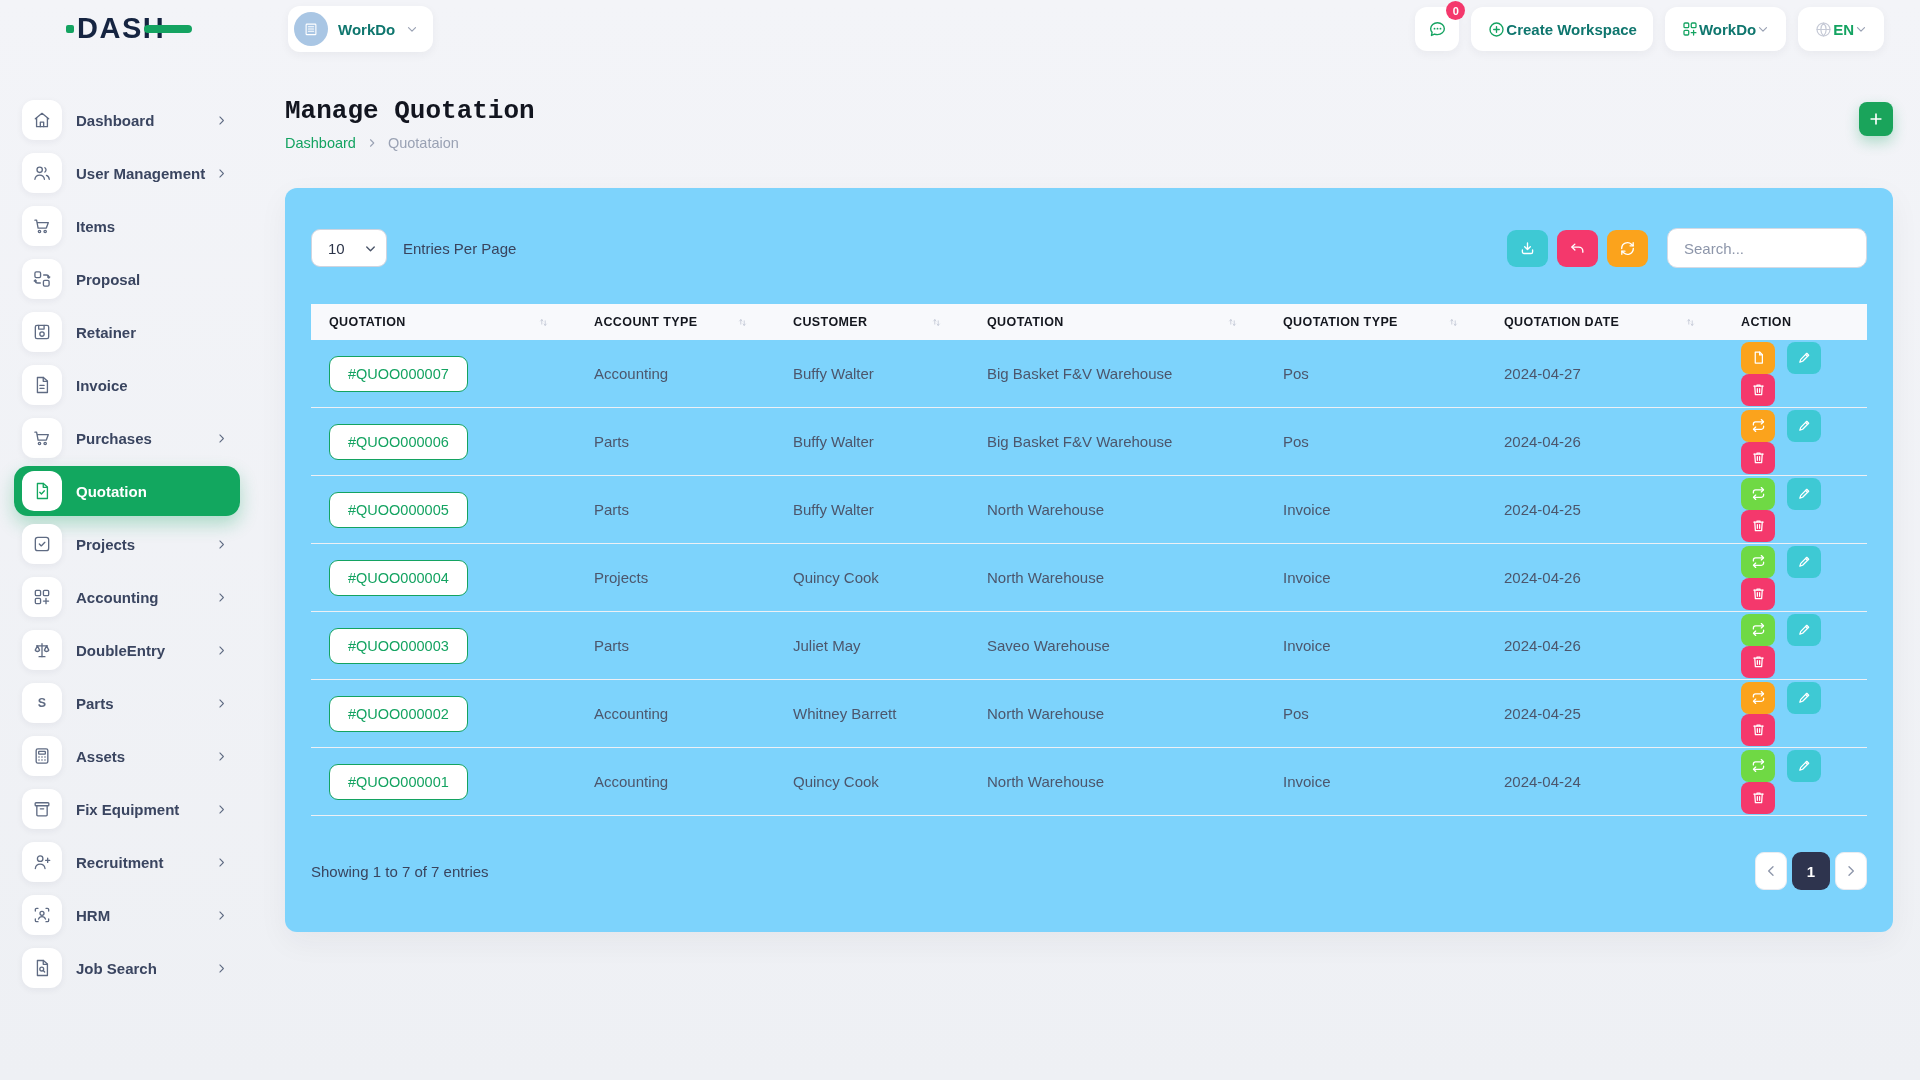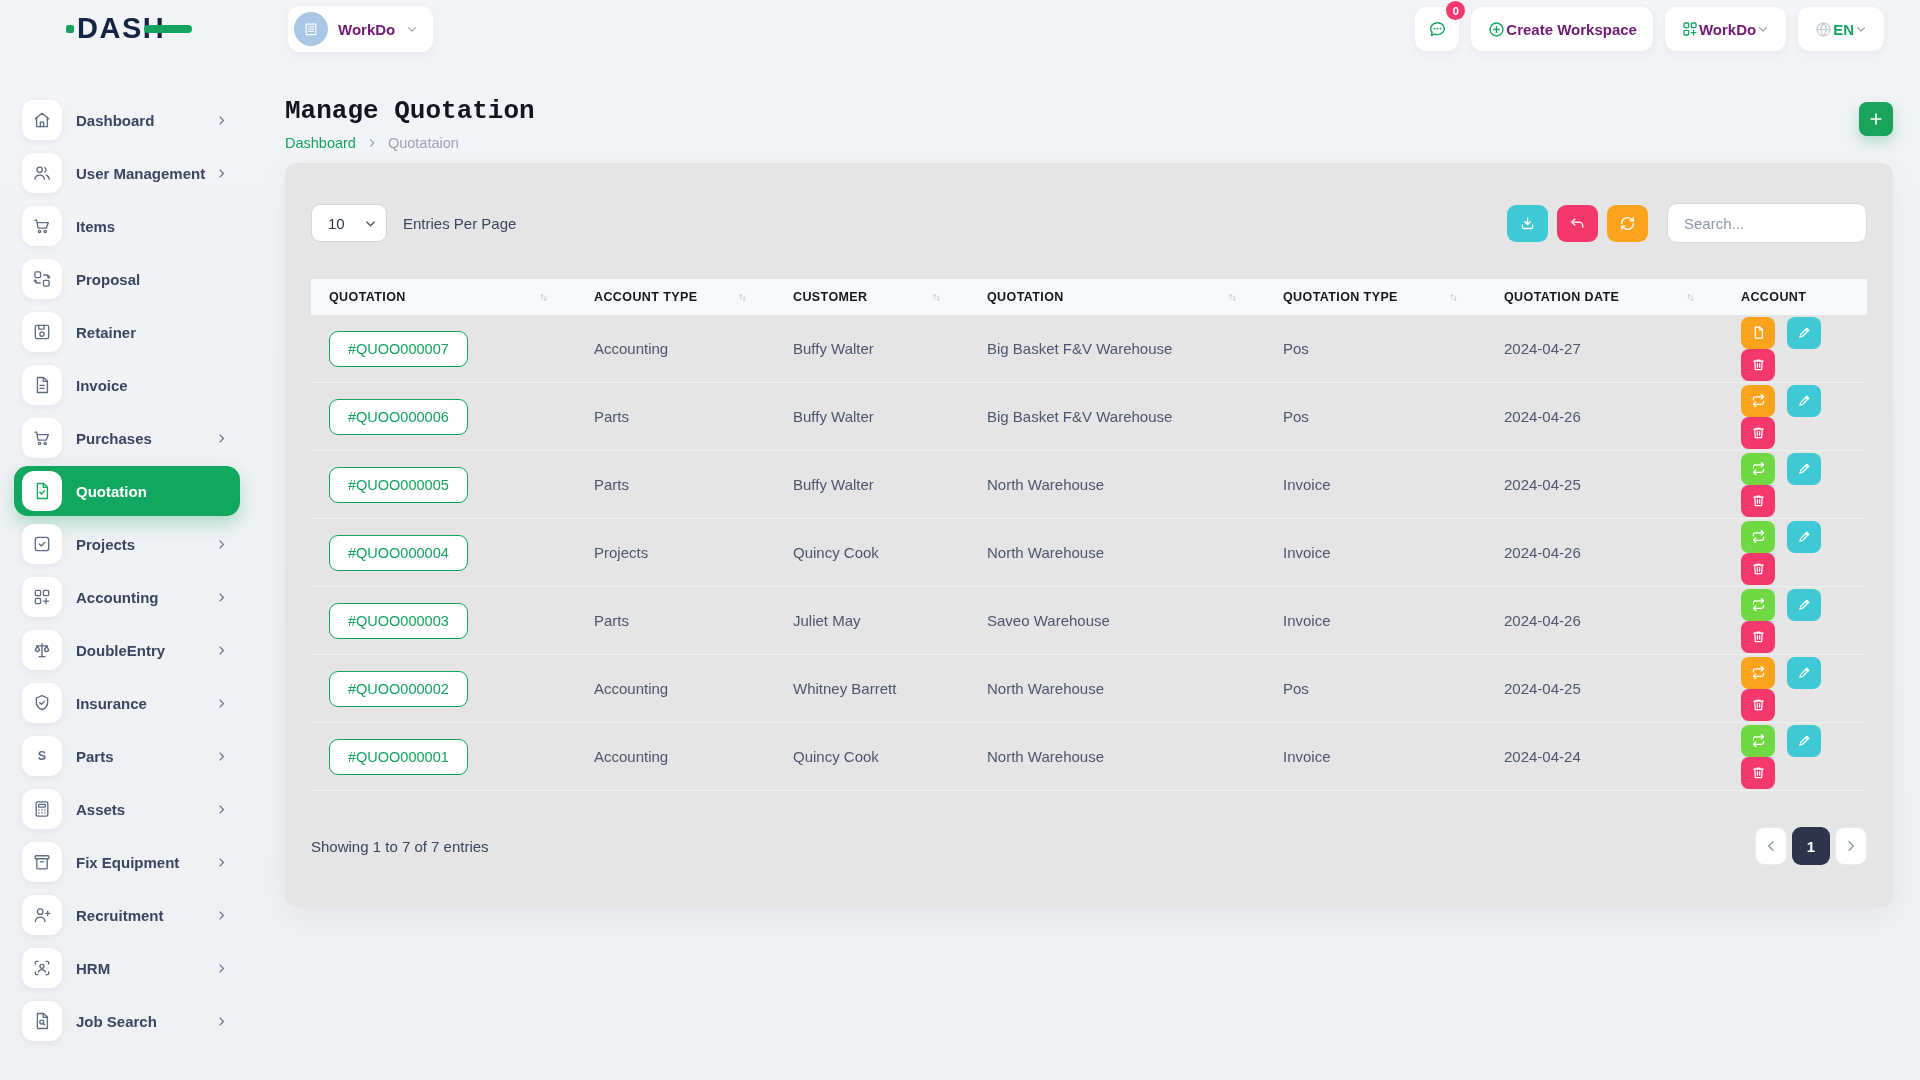--- a/index.html
+++ b/index.html
@@ -14,21 +14,21 @@
 
   
   .topbar { position:absolute; top:0; left:0; width:100%; height:58px;
     display:flex; align-items:center; padding:0 36px 0 64px; }
   .logo { width:132px; height:40px; }
   .ws-select { margin-left:92px; height:46px; background:#fff; border-radius:12px;
     display:flex; align-items:center; gap:10px; padding:6px 14px 6px 6px;
     box-shadow:0 3px 10px rgba(30,35,60,.05); border:none; }
   .ws-avatar { width:34px; height:34px; border-radius:50%; background:#a9c6e4;
     display:flex; align-items:center; justify-content:center; color:#fff; }
-  .pill-label { font-size:15px; font-weight:700; color:#701a75; }
+  .pill-label { font-size:15px; font-weight:700; color:#0f766e; }
   .chev { color:#9aa2b4; }
   .top-right { margin-left:auto; display:flex; align-items:center; gap:12px; }
   .icon-pill { position:relative; width:44px; height:44px; background:#fff; border:none;
     border-radius:12px; display:flex; align-items:center; justify-content:center;
     color:#14a361; box-shadow:0 3px 10px rgba(30,35,60,.05); }
   .badge { position:absolute; top:-6px; right:-6px; min-width:19px; height:19px;
     background:#f4386c; color:#fff; border-radius:50%; font-size:11px; font-weight:700;
     display:flex; align-items:center; justify-content:center; }
   .pill { height:44px; background:#fff; border:none; border-radius:12px;
     display:flex; align-items:center; padding:0 16px;
@@ -55,21 +55,21 @@
   .page-head { display:flex; align-items:flex-start; }
   .page-title { font-size:26px; font-weight:700; color:#12151f; margin-top:12px;font-family:Liberation Mono, monospace; }
   .breadcrumb { margin-top:9px; display:flex; align-items:center; gap:10px; font-size:14.5px; }
   .bc-link { color:#14a361; text-decoration:none; cursor:pointer; }
   .bc-sep { color:#9aa2b4; font-size:13px; }
   .bc-current { color:#9aa2b4; }
   .add-btn { margin-left:auto; margin-top:18px; width:34px; height:34px; border:none;
     border-radius:8px; background:#1aa45b; color:#fff; display:flex; align-items:center;
     justify-content:center; box-shadow:0 6px 14px rgba(20,163,97,.30); }
 
-  .card { margin-top:12px; background:#e5e5e5; border-radius:12px;
+  .card { margin-top:37px; background:#7dd3fc; border-radius:12px;
     padding:40px 26px 42px; box-shadow:0 10px 30px rgba(30,35,60,.05); }
 
   .controls { display:flex; align-items:center; }
   .select-wrap { position:relative; width:76px; height:38px; }
   .select-wrap select { width:100%; height:100%; appearance:none; -webkit-appearance:none;
     border:1px solid #cfd4df; border-radius:9px; background:#fff; padding:0 26px 0 16px;
     font-size:15px; color:#2c3449; outline:none; }
   .select-chev { position:absolute; right:9px; top:12px; pointer-events:none; color:#4a5468; }
   .entries-label { margin-left:16px; font-size:15px; font-weight:500; color:#39445e; }
   .ctrl-spacer { flex:1; }
@@ -318,34 +318,20 @@
     <span class="side-icon-box">
         <svg width="20" height="20" viewBox="0 0 24 24" fill="none" stroke="currentColor" stroke-width="1.6" stroke-linecap="round" stroke-linejoin="round">
           <path d="M12 4.5V20"></path>
           <path d="M5.5 7h13"></path>
           <path d="m6.5 7-2.6 5.2a2.9 2.9 0 0 0 5.2 0L6.5 7z"></path>
           <path d="m17.5 7-2.6 5.2a2.9 2.9 0 0 0 5.2 0L17.5 7z"></path>
           <path d="M8.5 20h7"></path>
         </svg>
       </span>
     <span class="side-label">DoubleEntry</span>
-    <span class="side-chev">
-        <svg width="13" height="13" viewBox="0 0 24 24" fill="none" stroke="currentColor" stroke-width="2" stroke-linecap="round" stroke-linejoin="round">
-          <path d="m9 5.5 6.5 6.5L9 18.5"></path>
-        </svg>
-      </span>
-  </div>
-  <div class="side-item ">
-    <span class="side-icon-box">
-        <svg width="20" height="20" viewBox="0 0 24 24" fill="none" stroke="currentColor" stroke-width="1.6" stroke-linecap="round" stroke-linejoin="round">
-          <path d="M12 3.2 18.8 6v4.8c0 4.6-3 7.8-6.8 9-3.8-1.2-6.8-4.4-6.8-9V6z"></path>
-          <path d="m9.3 11.6 2 2 3.4-3.6"></path>
-        </svg>
-      </span>
-    <span class="side-label">Insurance</span>
     <span class="side-chev">
         <svg width="13" height="13" viewBox="0 0 24 24" fill="none" stroke="currentColor" stroke-width="2" stroke-linecap="round" stroke-linejoin="round">
           <path d="m9 5.5 6.5 6.5L9 18.5"></path>
         </svg>
       </span>
   </div>
   <div class="side-item ">
     <span class="side-icon-box">
         <svg width="20" height="20" viewBox="0 0 24 24" fill="none" stroke="currentColor" stroke-width="1.6" stroke-linecap="round" stroke-linejoin="round">
           <text x="12" y="17" text-anchor="middle" font-size="15" font-weight="700" fill="currentColor" stroke="none" font-family="Liberation Sans, sans-serif">S</text>
@@ -552,21 +538,21 @@
   <div class="th">
     <span>QUOTATION DATE</span>
     <span class="sort">
               <svg width="13" height="13" viewBox="0 0 24 24" fill="none" stroke="currentColor" stroke-width="1.6" stroke-linecap="round" stroke-linejoin="round">
                 <path d="M8.8 15v-8m0 0L6.6 9.2m2.2-2.2 2.2 2.2"></path>
                 <path d="M15.2 9v8m0 0 2.2-2.2m-2.2 2.2L13 14.8"></path>
               </svg>
             </span>
   </div>
   <div class="th">
-    <span>ACCOUNT</span>
+    <span>ACTION</span>
 
   </div>
         </div>
       <div id="tbody">
   <div class="trow">
     <div class="td"><span class="q-badge">#QUOO000007</span></div>
     <div class="td">Accounting</div>
     <div class="td">Buffy Walter</div>
     <div class="td">Big Basket F&amp;V Warehouse</div>
     <div class="td">Pos</div>

